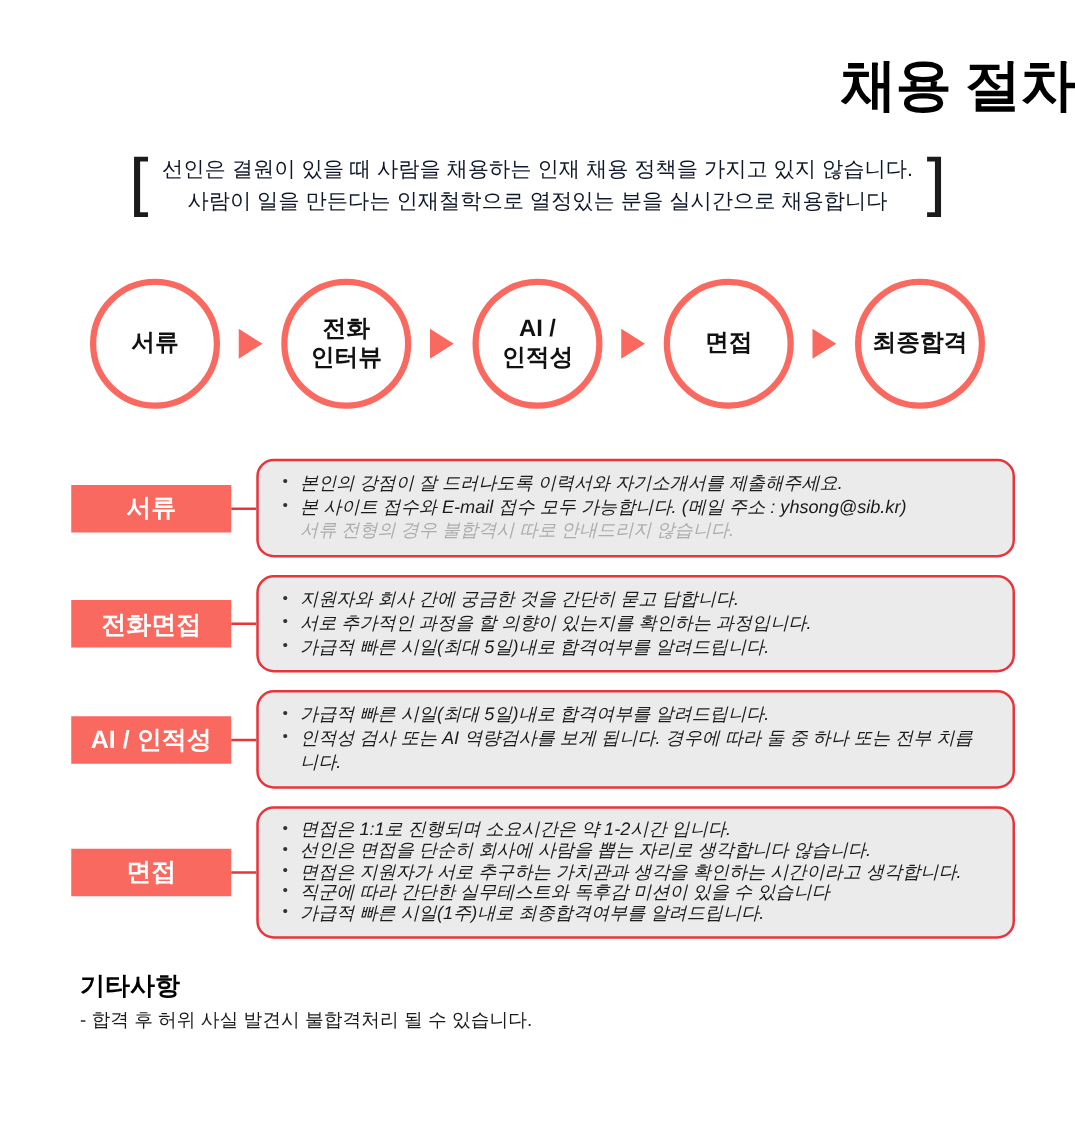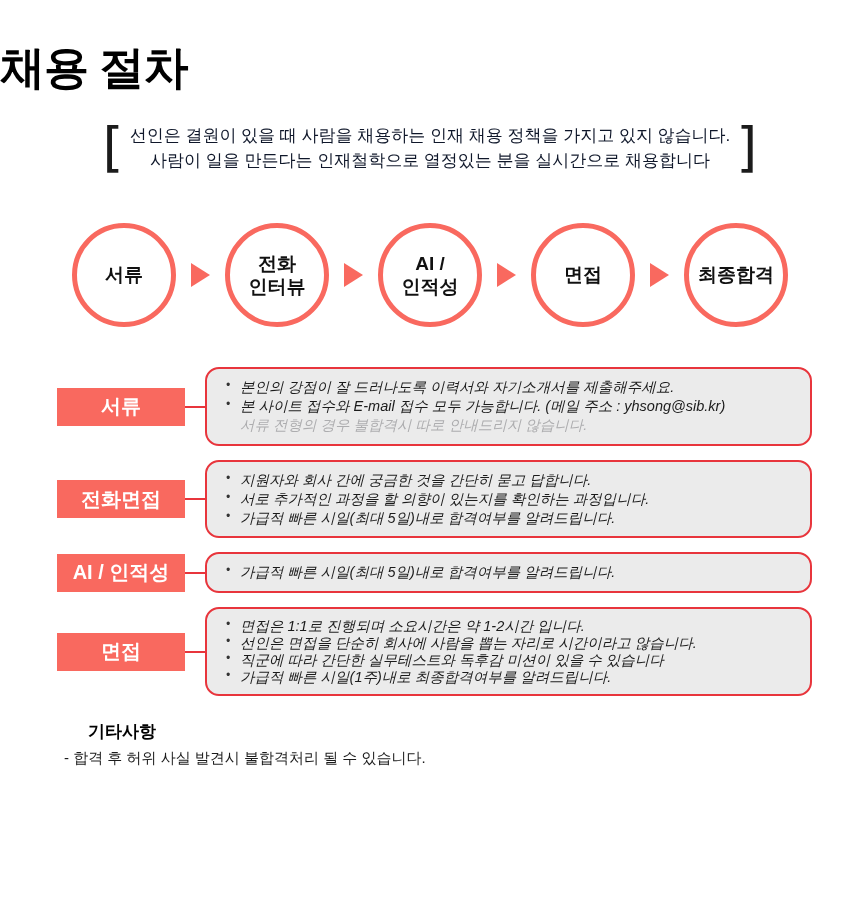--- a/index.html
+++ b/index.html
@@ -1,21 +1,21 @@
 <!DOCTYPE html>
 <html><head>
 <meta charset="utf-8">
 <style>
   * { margin:0; padding:0; box-sizing:border-box; }
   html,body { width:860px; height:900px; background:#ffffff; overflow:hidden;
     font-family:"Liberation Sans","DejaVu Sans",sans-serif; color:#1b1b1b; }
   .page { position:relative; width:860px; height:900px; }
 
   
-  .title { margin-top:38px; text-align:left; font-size:45px; font-weight:800;
+  .title { margin-top:38px; text-align:right; font-size:45px; font-weight:800;
     letter-spacing:-1px; color:#000; }
   .intro { margin-top:26px; display:flex; justify-content:center; align-items:center; }
   .bracket { font-size:54px; font-weight:400; line-height:0.9; color:#1b1b1b;
     font-family:"DejaVu Sans",sans-serif; padding:0 6px; }
   .intro-text { font-size:17px; line-height:1.45; text-align:center; color:#0f172a; }
 
   
   .flow { margin-top:50px; display:flex; justify-content:center; align-items:center; }
   .circle { width:104px; height:104px; border:5px solid #F9695F; border-radius:50%;
     display:flex; align-items:center; justify-content:center; background:#fff; }
@@ -37,21 +37,21 @@
   .bullet { position:relative; padding-left:15px; font-size:14.5px; line-height:1.3;
     color:#1b1b1b; }
   .bullet::before { content:"\2022"; position:absolute; left:1px; top:0;
     font-size:12px; color:#333; }
   .bullet.nodot::before { content:""; }
   .bullet.muted { color:#ADADAF; }
   .sec-row.compact .bullet { line-height:1.16; }
 
   
   .notes { margin:24px 0 0 64px; }
-  .notes-heading { font-size:17px; font-weight:800; margin-left:24px; color:#000; }
+  .notes-heading { font-size:20px; font-weight:800; margin-left:0; color:#000; }
   .notes-line { font-size:15px; line-height:1.5; margin-top:4px; color:#1b1b1b; }
   .notes-line:first-of-type { margin-top:12px; }
 </style>
 </head>
 <body>
 
 <div class="page">
 
   <h1 class="title">채용 절차</h1>
 
@@ -108,29 +108,31 @@
         <div class="bullet"><span>서로 추가적인 과정을 할 의향이 있는지를 확인하는 과정입니다.</span></div>
         <div class="bullet"><span>가급적 빠른 시일(최대 5일)내로 합격여부를 알려드립니다.</span></div>
       </div>
     </div>
 
     <div class="sec-row">
       <div class="sec-label">AI / 인적성</div>
       <div class="sec-connector"></div>
       <div class="sec-box">
         <div class="bullet"><span>가급적 빠른 시일(최대 5일)내로 합격여부를 알려드립니다.</span></div>
+        <div class="bullet"><span>인적성 검사 또는 AI 역량검사를 보게 됩니다. 경우에 따라 둘 중 하나 또는 전부 치릅니다.</span></div>
       </div>
     </div>
 
     <div class="sec-row compact">
       <div class="sec-label">면접</div>
       <div class="sec-connector"></div>
       <div class="sec-box">
         <div class="bullet"><span>면접은 1:1로 진행되며 소요시간은 약 1-2시간 입니다.</span></div>
-        <div class="bullet"><span>선인은 면접을 단순히 회사에 사람을 뽑는 자리로 시간이라고 않습니다.</span></div>
+        <div class="bullet"><span>선인은 면접을 단순히 회사에 사람을 뽑는 자리로 생각합니다 않습니다.</span></div>
+        <div class="bullet"><span>면접은 지원자가 서로 추구하는 가치관과 생각을 확인하는 시간이라고 생각합니다.</span></div>
         <div class="bullet"><span>직군에 따라 간단한 실무테스트와 독후감 미션이 있을 수 있습니다</span></div>
         <div class="bullet"><span>가급적 빠른 시일(1주)내로 최종합격여부를 알려드립니다.</span></div>
       </div>
     </div>
 
   </div>
 
   <div class="notes">
     <div class="notes-heading">기타사항</div>
     <div class="notes-line">- 합격 후 허위 사실 발견시 불합격처리 될 수 있습니다.</div>

